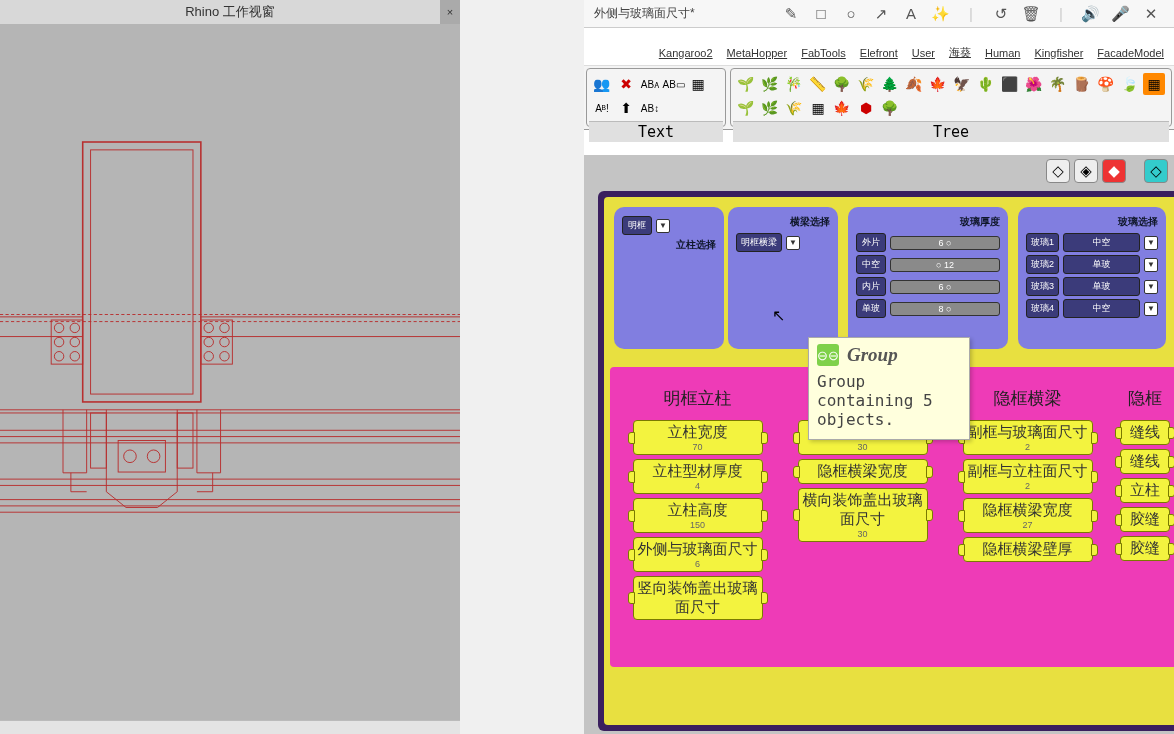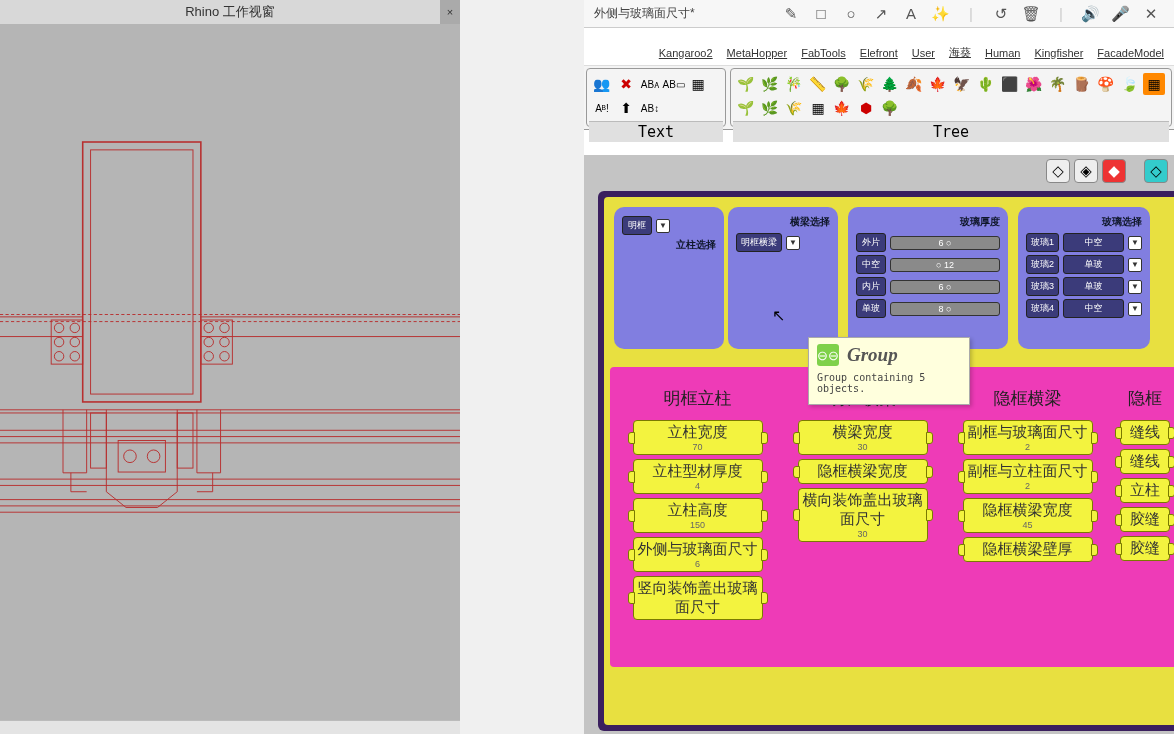--- a/index.html
+++ b/index.html
@@ -59,21 +59,21 @@
 .gh-param-value { font-size: 9px; color: #666; }
 .gh-param::before, .gh-param::after { content: ''; position: absolute; width: 5px; height: 10px; background: #f3f33f; border: 1px solid #7a7a00; top: 50%; transform: translateY(-50%); }
 .gh-param::before { left: -6px; border-radius: 3px 0 0 3px; }
 .gh-param::after { right: -6px; border-radius: 0 3px 3px 0; }
 
 
 .gh-tooltip { position: absolute; top: 337px; left: 808px; width: 162px; background: #ffffdd; border: 1px solid #aaa; padding: 6px 8px 10px 8px; box-shadow: 2px 2px 4px rgba(0,0,0,0.2); z-index: 100; }
 .gh-tooltip-head { display: flex; align-items: center; gap: 8px; margin-bottom: 6px; }
 .gh-tooltip-icon { width: 22px; height: 22px; background: #7fd14a; border-radius: 3px; display: inline-flex; align-items: center; justify-content: center; color: #fff; font-size: 13px; }
 .gh-tooltip-title { font-size: 19px; font-style: italic; font-weight: bold; color: #555; font-family: Georgia, serif; }
-.gh-tooltip-body { font-size: 10px; font-family: monospace; color: #444; }
+.gh-tooltip-body { font-size: 16px; font-family: monospace; color: #444; }
 
 .cursor { position: absolute; top: 306px; left: 772px; font-size: 16px; color: #000; z-index: 101; pointer-events: none; }
 </style>
 </head>
 <body>
 
 <div class="left-panel">
   <div class="rhino-title">
     <span>Rhino 工作视窗</span>
     <span class="rhino-close">×</span>
@@ -259,21 +259,21 @@
             <div class="gh-slider-row">
                 <span class="gh-slot">内片</span>
                 <span class="gh-slider">6 ○</span>
               </div>
             <div class="gh-slider-row">
                 <span class="gh-slot">单玻</span>
                 <span class="gh-slider">8 ○</span>
               </div>
           </div>
 
-          <div class="gh-group" style="width:132px">
+          <div class="gh-group" style="width:148px">
             <div class="gh-group-title">玻璃选择</div>
             <div class="gh-slider-row">
                 <span class="gh-slot">玻璃1</span>
                 <span class="gh-slot" style="flex:1">中空</span>
                 <span class="gh-dropdown-arrow">▼</span>
               </div>
             <div class="gh-slider-row">
                 <span class="gh-slot">玻璃2</span>
                 <span class="gh-slot" style="flex:1">单玻</span>
                 <span class="gh-dropdown-arrow">▼</span>
@@ -334,21 +334,21 @@
             <div class="gh-param">
                 <div class="gh-param-label">副框与玻璃面尺寸</div>
                 <div class="gh-param-value">2</div>
               </div>
             <div class="gh-param">
                 <div class="gh-param-label">副框与立柱面尺寸</div>
                 <div class="gh-param-value">2</div>
               </div>
             <div class="gh-param">
                 <div class="gh-param-label">隐框横梁宽度</div>
-                <div class="gh-param-value">45</div>
+                <div class="gh-param-value">27</div>
               </div>
             <div class="gh-param">
                 <div class="gh-param-label">隐框横梁壁厚</div>
               </div>
           </div>
           <div class="gh-yellow-box" style="width:60px;overflow:hidden">
             <div class="yb-title">隐框</div>
             <div class="gh-param" style="width:50px">
                 <div class="gh-param-label">缝线</div>
               </div>

